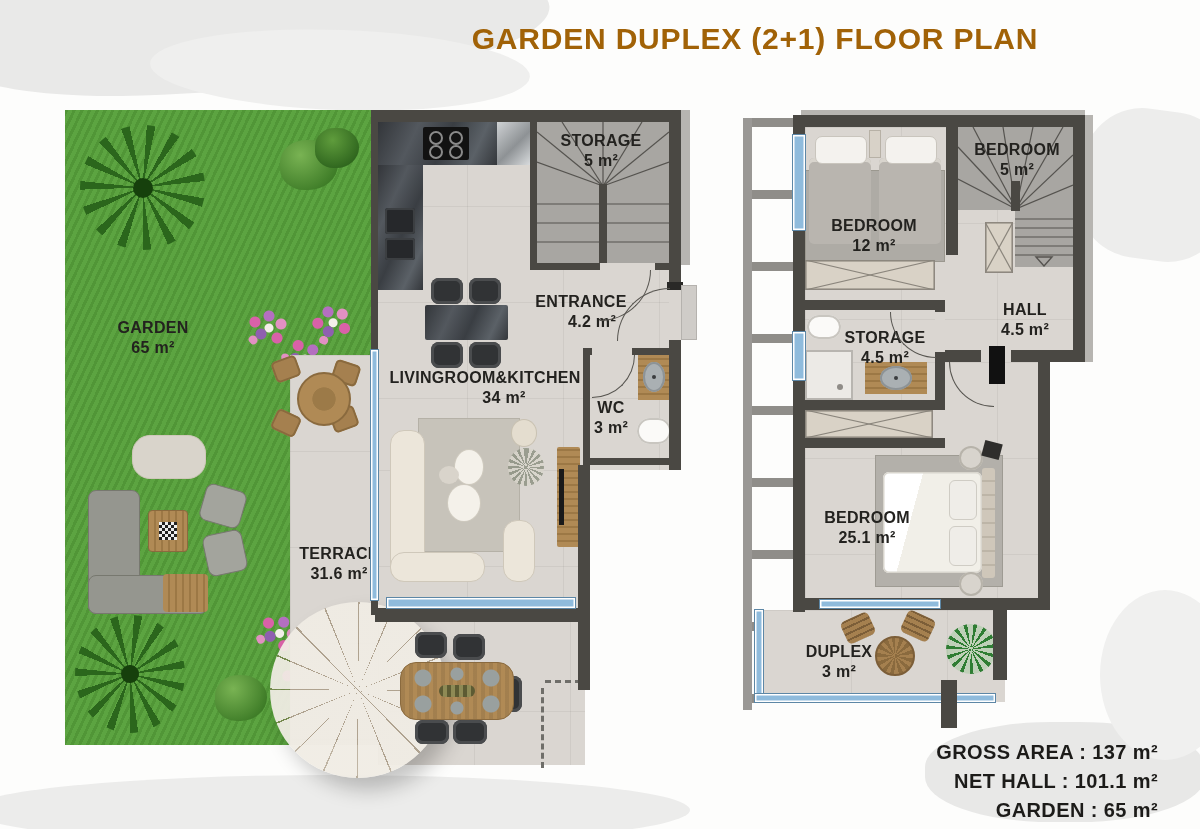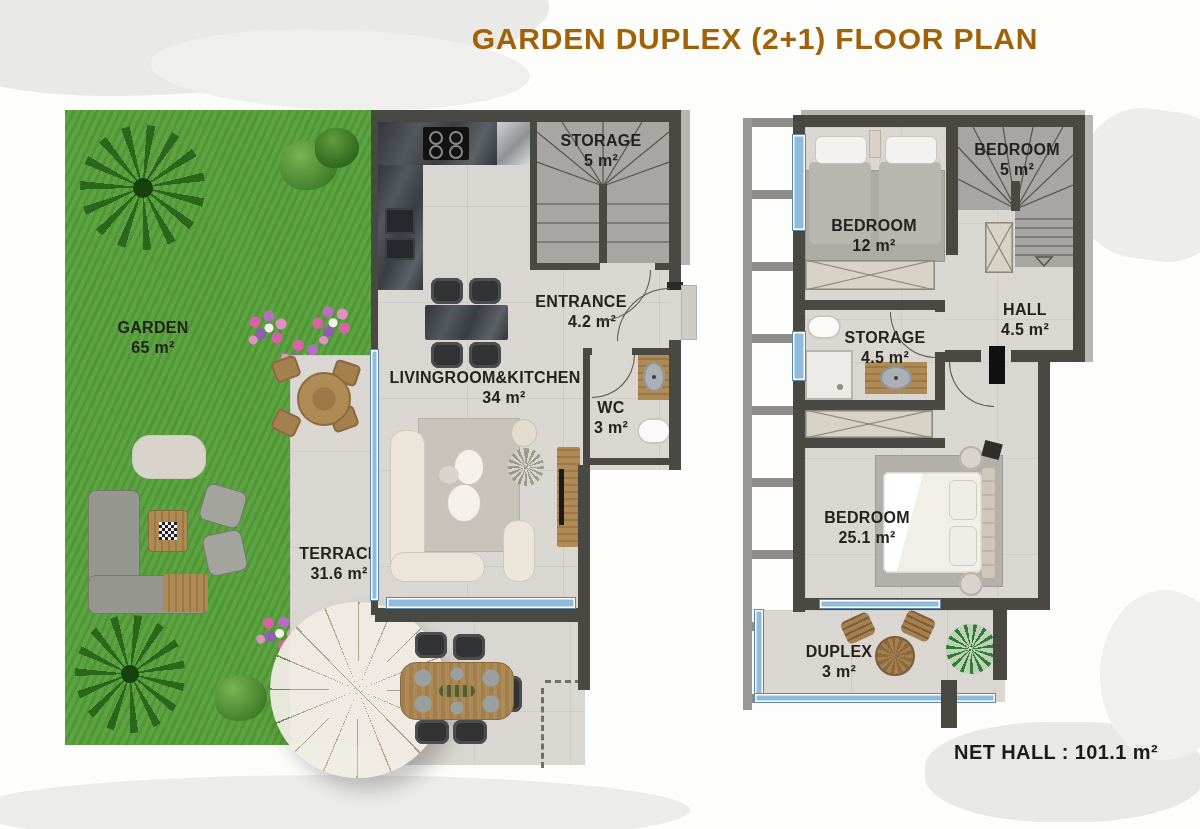--- a/index.html
+++ b/index.html
@@ -380,18 +380,26 @@
     <div class="wall" style="left:295px;top:252px;width:12px;height:248px;"></div>
     <div class="wall" style="left:57px;top:488px;width:250px;height:12px;"></div>
     <div class="win" style="left:77px;top:490px;width:120px;height:8px;"></div>
 
     <div class="winv" style="left:50px;top:25px;width:12px;height:95px;"></div>
     <div class="winv" style="left:50px;top:222px;width:12px;height:48px;"></div>
   </div>
 
   <div class="summary">
     <div>
+      <span>GROSS AREA :</span>
+      <span>137 m²</span>
+    </div>
+    <div>
       <span>NET HALL :</span>
       <span>101.1 m²</span>
     </div>
+    <div>
+      <span>GARDEN :</span>
+      <span>65 m²</span>
+    </div>
   </div>
 
 </div>
 
 </body></html>

